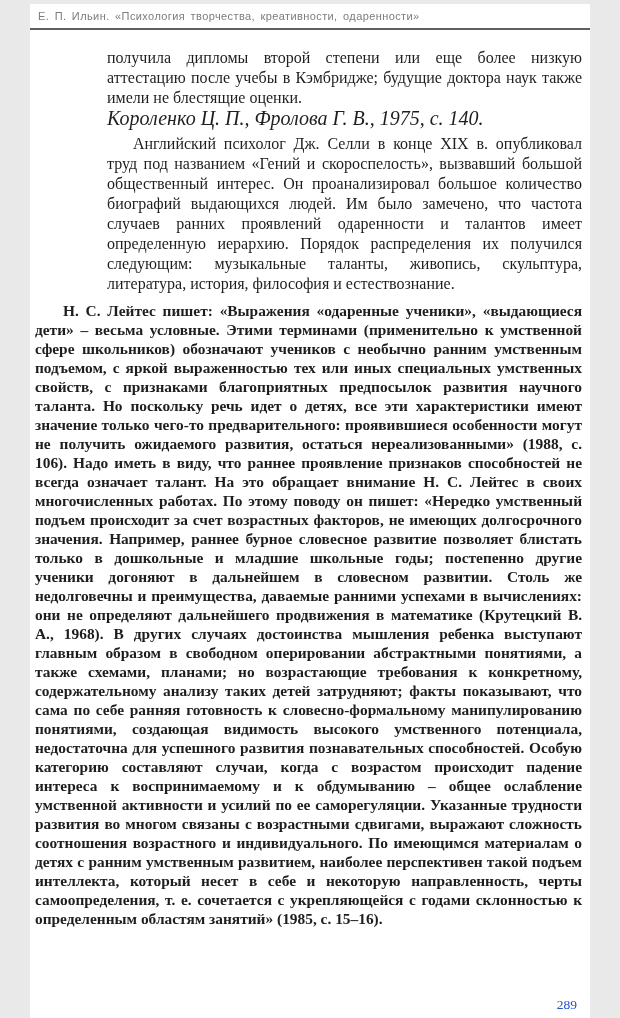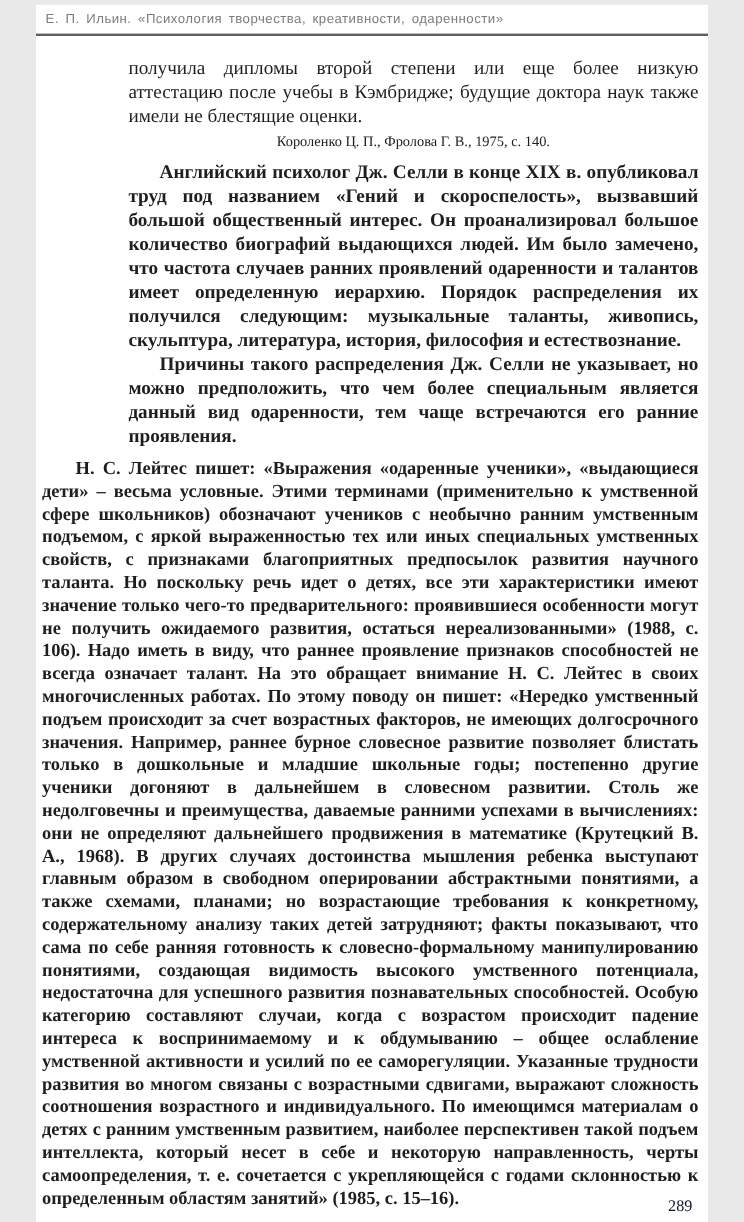--- a/index.html
+++ b/index.html
@@ -25,60 +25,59 @@
     border-top:2px solid #5f5f5f;
   }
   .content{position:absolute;top:44px;left:0;right:0;}
   p{margin:0;}
   
   .quote{margin:0 8px 6px 77px;}
   .quote p.qtext{
     font-size:16px;line-height:20px;
     text-align:justify;
   }
-  .quote p.qtext.first-indent{text-indent:26px;font-weight:bold;}
+  .quote p.qtext.first-indent{text-indent:26px;}
   .quote p.cite{
-    font-size:12px;line-height:20px;
-    text-align:center;
+    font-size:20px;line-height:20px;
+    font-style:italic;text-align:left;
   }
   
   .body-para{
     margin:7px 8px 8px 5px;
     font-size:15.4px;line-height:19px;
     text-align:justify;
     text-indent:28px;
     font-weight:bold;
   }
   
   .quote.q3{margin:8px 8px 0 67px;}
   .quote.q3 p.qtext{line-height:21px;text-indent:26px;}
   .page-number{
     position:absolute;right:13px;bottom:9px;
-    font-size:13.5px;color:#0f172a;
+    font-size:13.5px;color:#1d4ed8;
   }
 </style>
 </head>
 <body>
 
 <div class="page">
 
   <div class="running-head">Е. П. Ильин. «Психология творчества, креативности, одаренности»</div>
 
   <div class="head-rule"></div>
 
   <div class="content">
 
     <section class="quote q1">
       <p class="qtext">получила дипломы второй степени или еще более низкую аттестацию после учебы в Кэмбридже; будущие доктора наук также имели не блестящие оценки.</p>
       <p class="cite">Короленко Ц. П., Фролова Г. В., 1975, с. 140.</p>
     </section>
 
     <section class="quote q2">
       <p class="qtext first-indent">Английский психолог Дж. Селли в конце XIX в. опубликовал труд под названием «Гений и скороспелость», вызвавший большой общественный интерес. Он проанализировал большое количество биографий выдающихся людей. Им было замечено, что частота случаев ранних проявлений одаренности и талантов имеет определенную иерархию. Порядок распределения их получился следующим: музыкальные таланты, живопись, скульптура, литература, история, философия и естествознание.</p>
-      <p class="qtext first-indent">Причины такого распределения Дж. Селли не указывает, но можно предположить, что чем более специальным является данный вид одаренности, тем чаще встречаются его ранние проявления.</p>
     </section>
 
     <p class="body-para">Н. С. Лейтес пишет: «Выражения «одаренные ученики», «выдающиеся дети» – весьма условные. Этими терминами (применительно к умственной сфере школьников) обозначают учеников с необычно ранним умственным подъемом, с яркой выраженностью тех или иных специальных умственных свойств, с признаками благоприятных предпосылок развития научного таланта. Но поскольку речь идет о детях, все эти характеристики имеют значение только чего-то предварительного: проявившиеся особенности могут не получить ожидаемого развития, остаться нереализованными» (1988, с. 106). Надо иметь в виду, что раннее проявление признаков способностей не всегда означает талант. На это обращает внимание Н. С. Лейтес в своих многочисленных работах. По этому поводу он пишет: «Нередко умственный подъем происходит за счет возрастных факторов, не имеющих долгосрочного значения. Например, раннее бурное словесное развитие позволяет блистать только в дошкольные и младшие школьные годы; постепенно другие ученики догоняют в дальнейшем в словесном развитии. Столь же недолговечны и преимущества, даваемые ранними успехами в вычислениях: они не определяют дальнейшего продвижения в математике (Крутецкий В. А., 1968). В других случаях достоинства мышления ребенка выступают главным образом в свободном оперировании абстрактными понятиями, а также схемами, планами; но возрастающие требования к конкретному, содержательному анализу таких детей затрудняют; факты показывают, что сама по себе ранняя готовность к словесно-формальному манипулированию понятиями, создающая видимость высокого умственного потенциала, недостаточна для успешного развития познавательных способностей. Особую категорию составляют случаи, когда с возрастом происходит падение интереса к воспринимаемому и к обдумыванию – общее ослабление умственной активности и усилий по ее саморегуляции. Указанные трудности развития во многом связаны с возрастными сдвигами, выражают сложность соотношения возрастного и индивидуального. По имеющимся материалам о детях с ранним умственным развитием, наиболее перспективен такой подъем интеллекта, который несет в себе и некоторую направленность, черты самоопределения, т. е. сочетается с укрепляющейся с годами склонностью к определенным областям занятий» (1985, с. 15–16).</p>
 
 
   </div>
 
   <div class="page-number">289</div>
 
 </div>

